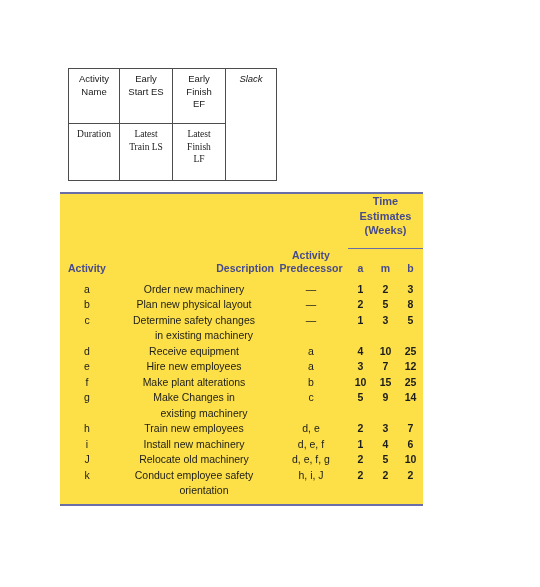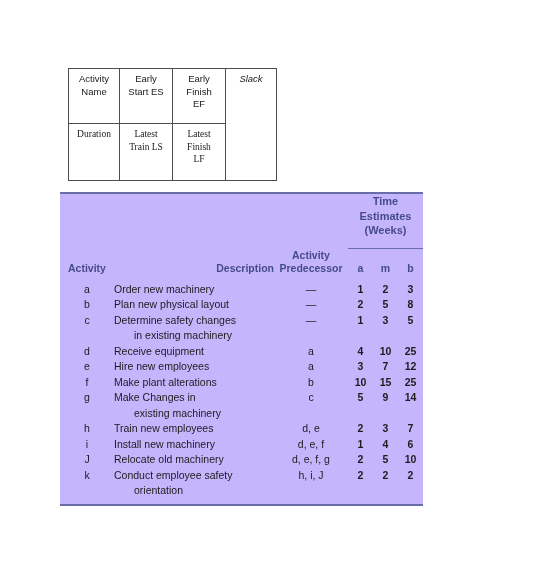--- a/index.html
+++ b/index.html
@@ -42,21 +42,21 @@
   #legend-table tr.legend-row-top td { height: 44px; }
   #legend-table tr.legend-row-bottom td { height: 46px; font-family: Liberation Serif, serif; }
   .legend-line { display: block; }
 
   
   #data-table-wrap {
     position: absolute;
     left: 60px;
     top: 192px;
     width: 363px;
-    background: #c4b5fd;
+    background: #fde047;
     border-top: 2.5px solid #6a6ea8;
     border-bottom: 2.5px solid #6a6ea8;
     box-sizing: border-box;
   }
   #data-table {
     width: 100%;
     border-collapse: collapse;
     table-layout: fixed;
   }
   #data-table td, #data-table th {
@@ -121,21 +121,21 @@
   
   .body-cell {
     font-family: "Liberation Sans", sans-serif;
     font-size: 10.5px;
     color: #1c1c1c;
     line-height: 15.5px;
     vertical-align: top;
     padding-top: 1px;
   }
   .cell-act  { text-align: center; }
-  .cell-desc { text-align: left; padding-left: 8px; }
+  .cell-desc { text-align: center; padding-left: 8px; }
   .cell-pred { text-align: center; }
   .cell-num  { text-align: center; font-weight: bold; }
   .cell-act, .cell-pred { font-weight: normal; }
   .desc-cont {
     display: block;
     padding-left: 20px;
   }
 </style>
 </head>
 <body>

